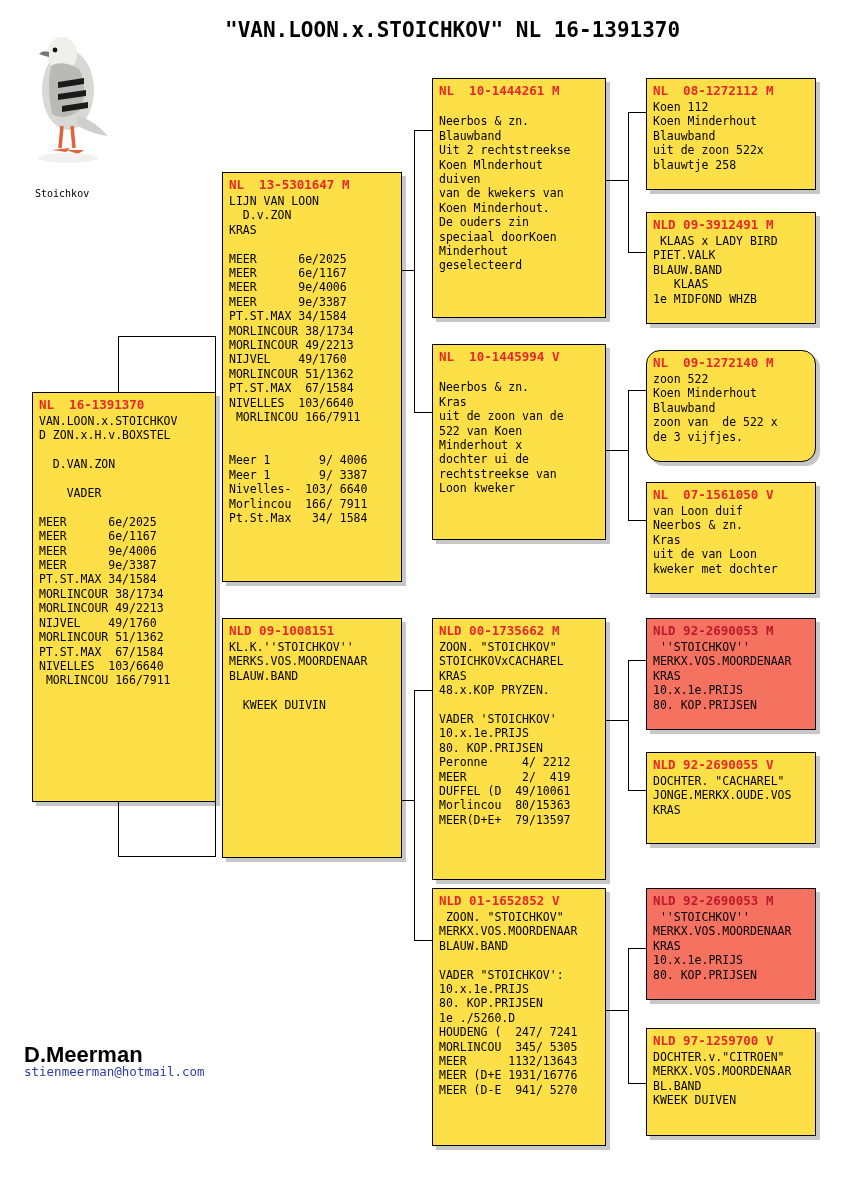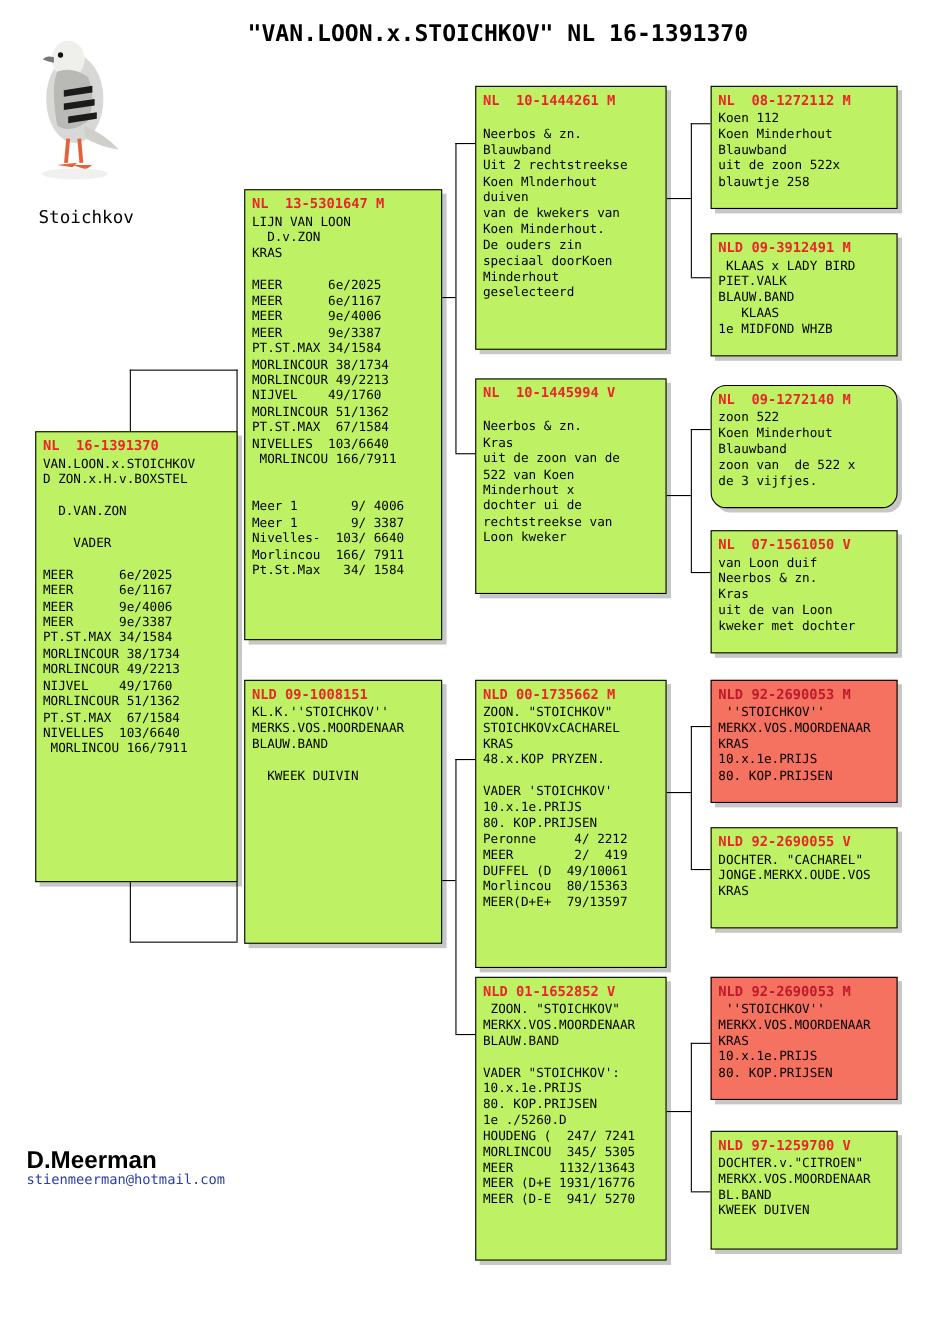--- a/index.html
+++ b/index.html
@@ -38,27 +38,27 @@
     top: 18px;
     left: 22px;
     width: 96px;
     height: 150px;
   }
   .photo svg { display: block; }
   .photo-caption {
     position: absolute;
     top: 188px;
     left: 35px;
-    font-size: 16px;
+    font-size: 10px;
     color: #000;
   }
   
   .box {
     position: absolute;
-    background: #bef264;
+    background: #fde047;
     border: 1.5px solid #000;
     box-shadow: 4px 4px 0 rgba(0,0,0,0.22);
     box-sizing: border-box;
     padding: 4px 6px 5px 6px;
     overflow: hidden;
   }
   .box.pink {
     background: #f4725f;
   }
   .box .hdr {

